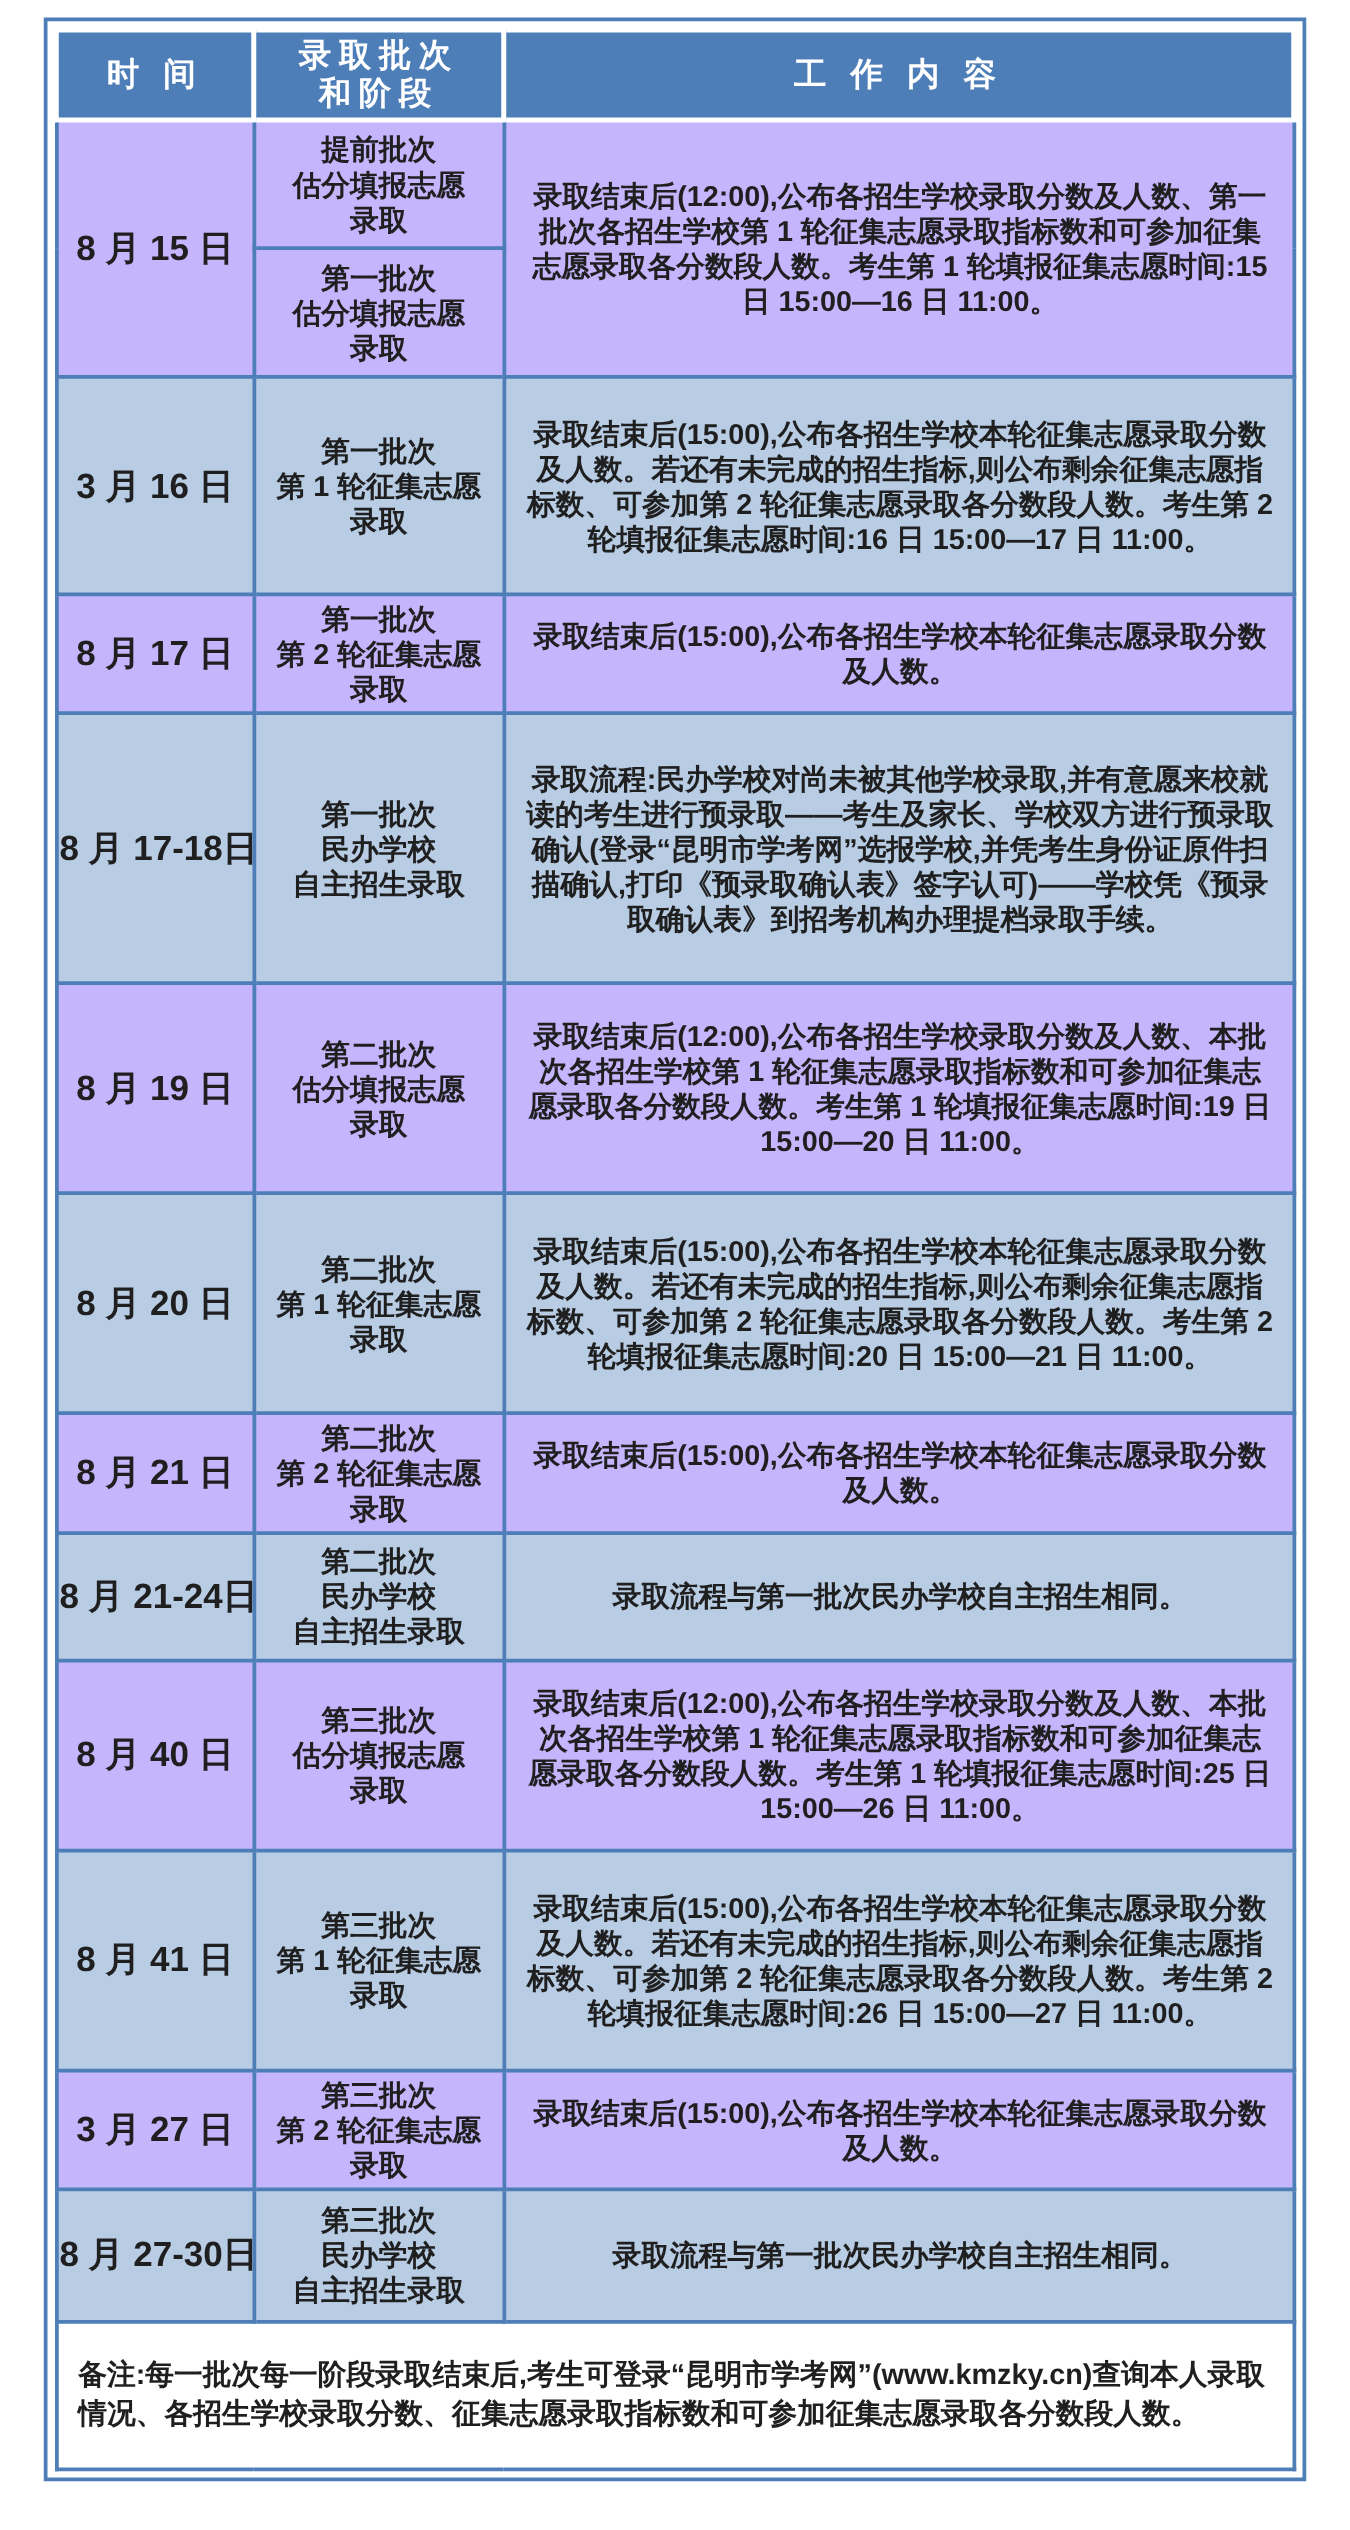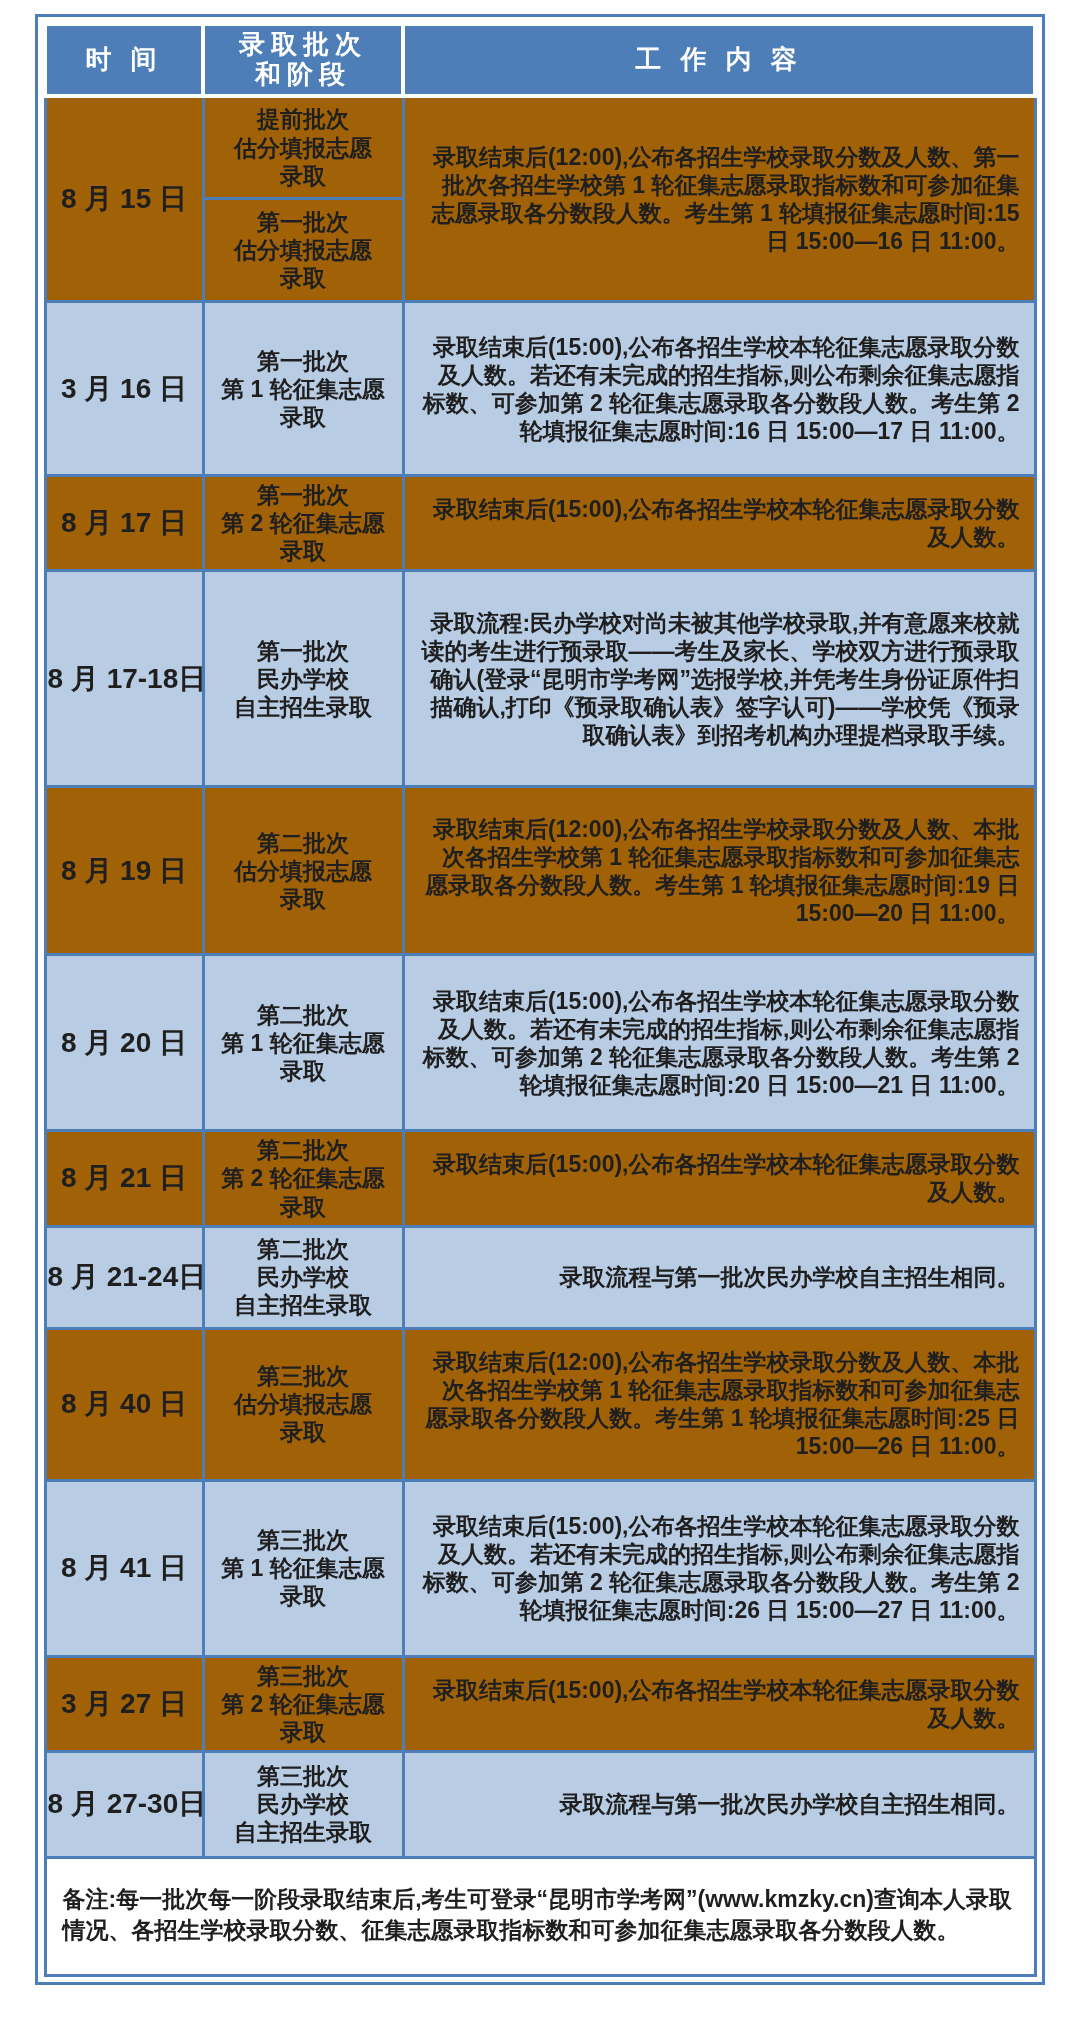--- a/index.html
+++ b/index.html
@@ -47,33 +47,33 @@
     padding: 4px 0;
   }
   td {
     border: 3px solid #4d7eb8;
     vertical-align: middle;
     font-size: 23px;
     font-weight: 600;
     line-height: 1.22;
   }
   tr.alt td { background: #b8cce4; }
-  tr.plain td { background: #a16207; }
+  tr.plain td { background: #c4b5fd; }
   .date-cell {
     text-align: center;
     white-space: nowrap;
     font-size: 28px;
   }
   .stage-cell {
     text-align: center;
     white-space: pre-line;
     padding: 4px 2px;
   }
   .content-cell {
-    text-align: right;
+    text-align: center;
     padding: 10px 14px 10px 16px;
   }
   .note-cell {
     background: #ffffff;
     text-align: left;
     padding: 12px 16px 14px 16px;
     line-height: 1.35;
   }
   .note-label { font-weight: 800; text-align: right; }
   

